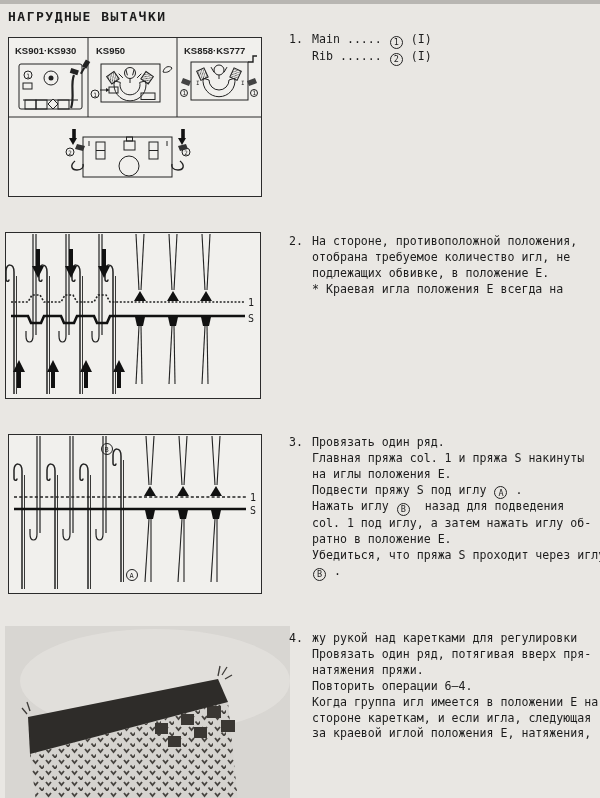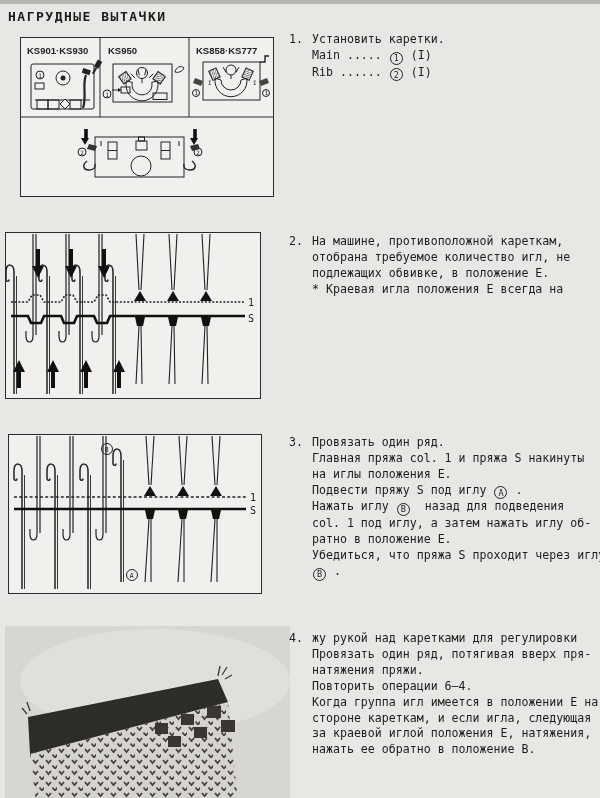--- a/index.html
+++ b/index.html
@@ -21,21 +21,21 @@
   .tiny{font-size:6px}
   .ylabel{font-size:10px}
 </style>
 </head>
 <body>
 
 <div class="page">
 
   <div class="title">НАГРУДНЫЕ ВЫТАЧКИ</div>
 
-  <div class="abs" style="left:20px;top:33px">
+  <div class="abs" style="left:8px;top:33px">
     <svg width="254" height="160" viewBox="0 0 254 160">
       <defs>
         <pattern id="hatch" width="3" height="3" patternUnits="userSpaceOnUse">
           <path d="M0,3 L3,0" stroke="#333" stroke-width="0.8"></path>
         </pattern>
       </defs>
       <rect x="0.5" y="0.5" width="253" height="159" fill="#f1f0ed" stroke="#2b2b2b"></rect>
       <line x1="0.5" y1="80" x2="253.5" y2="80" stroke="#2b2b2b"></line>
       <line x1="80" y1="0.5" x2="80" y2="80" stroke="#2b2b2b"></line>
       <line x1="169" y1="0.5" x2="169" y2="80" stroke="#2b2b2b"></line>
@@ -296,29 +296,28 @@
         <path d="M213,50 l2,-10"></path>
           <path d="M217,49 l5,-8"></path>
           <path d="M220,53 l7,-4"></path>
       </g>
     </svg>
   </div>
 
   <div class="step" style="top:28px">
     <span class="step-num">1.</span>
     <div class="step-lines">
-        <div class="line">Установить каретки.</div>
         <div class="line">Main ..... <span class="circ">1</span> (I)</div>
         <div class="line">Rib ...... <span class="circ">2</span> (I)</div>
       </div>
   </div>
   <div class="step" style="top:230px">
     <span class="step-num">2.</span>
     <div class="step-lines">
-        <div class="line">На машине, противоположной кареткам,</div>
+        <div class="line">На стороне, противоположной положения,</div>
         <div class="line">отобрана требуемое количество игл, не</div>
         <div class="line">подлежащих обвивке, в положение E.</div>
         <div class="line">* Краевая игла положения E всегда на</div>
       </div>
   </div>
   <div class="step" style="top:431px">
     <span class="step-num">3.</span>
     <div class="step-lines">
         <div class="line">Провязать один ряд.</div>
         <div class="line">Главная пряжа col. 1 и пряжа S накинуты</div>
@@ -334,17 +333,16 @@
   <div class="step" style="top:627px">
     <span class="step-num">4.</span>
     <div class="step-lines">
         <div class="line">жу рукой над каретками для регулировки</div>
         <div class="line">Провязать один ряд, потягивая вверх пря-</div>
         <div class="line">натяжения пряжи.</div>
         <div class="line">Повторить операции 6—4.</div>
         <div class="line">Когда группа игл имеется в положении E на</div>
         <div class="line">стороне кареткам, и если игла, следующая</div>
         <div class="line">за краевой иглой положения E, натяжения,</div>
-        <div class="line">нажать ее обратно в положение B.</div>
       </div>
   </div>
 
 </div>
 
 </body></html>

